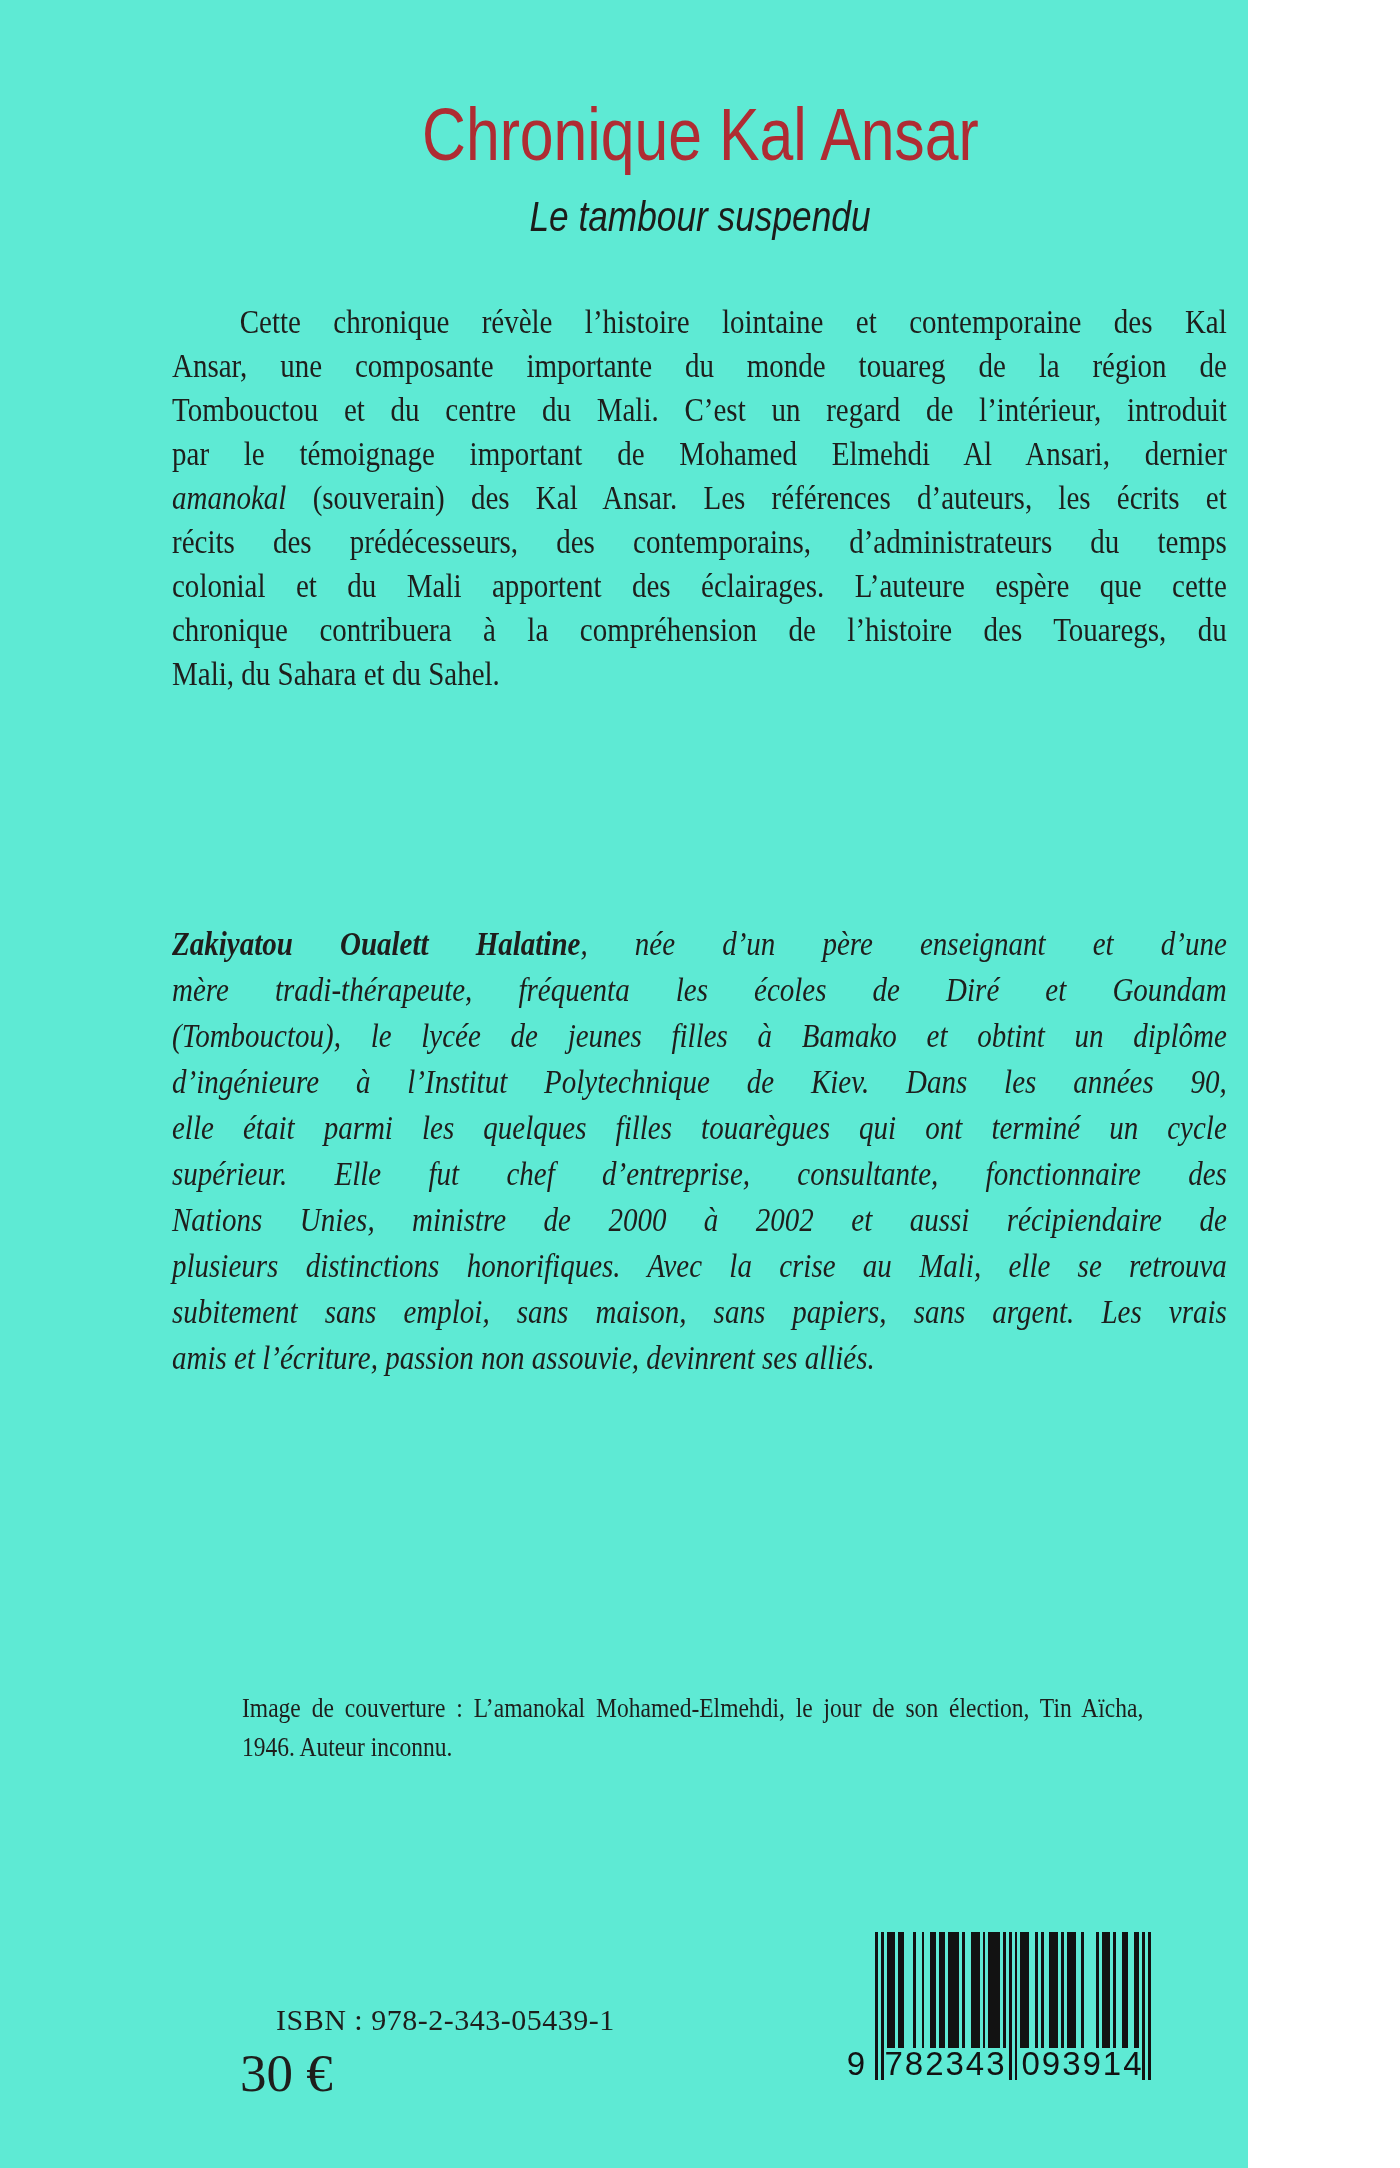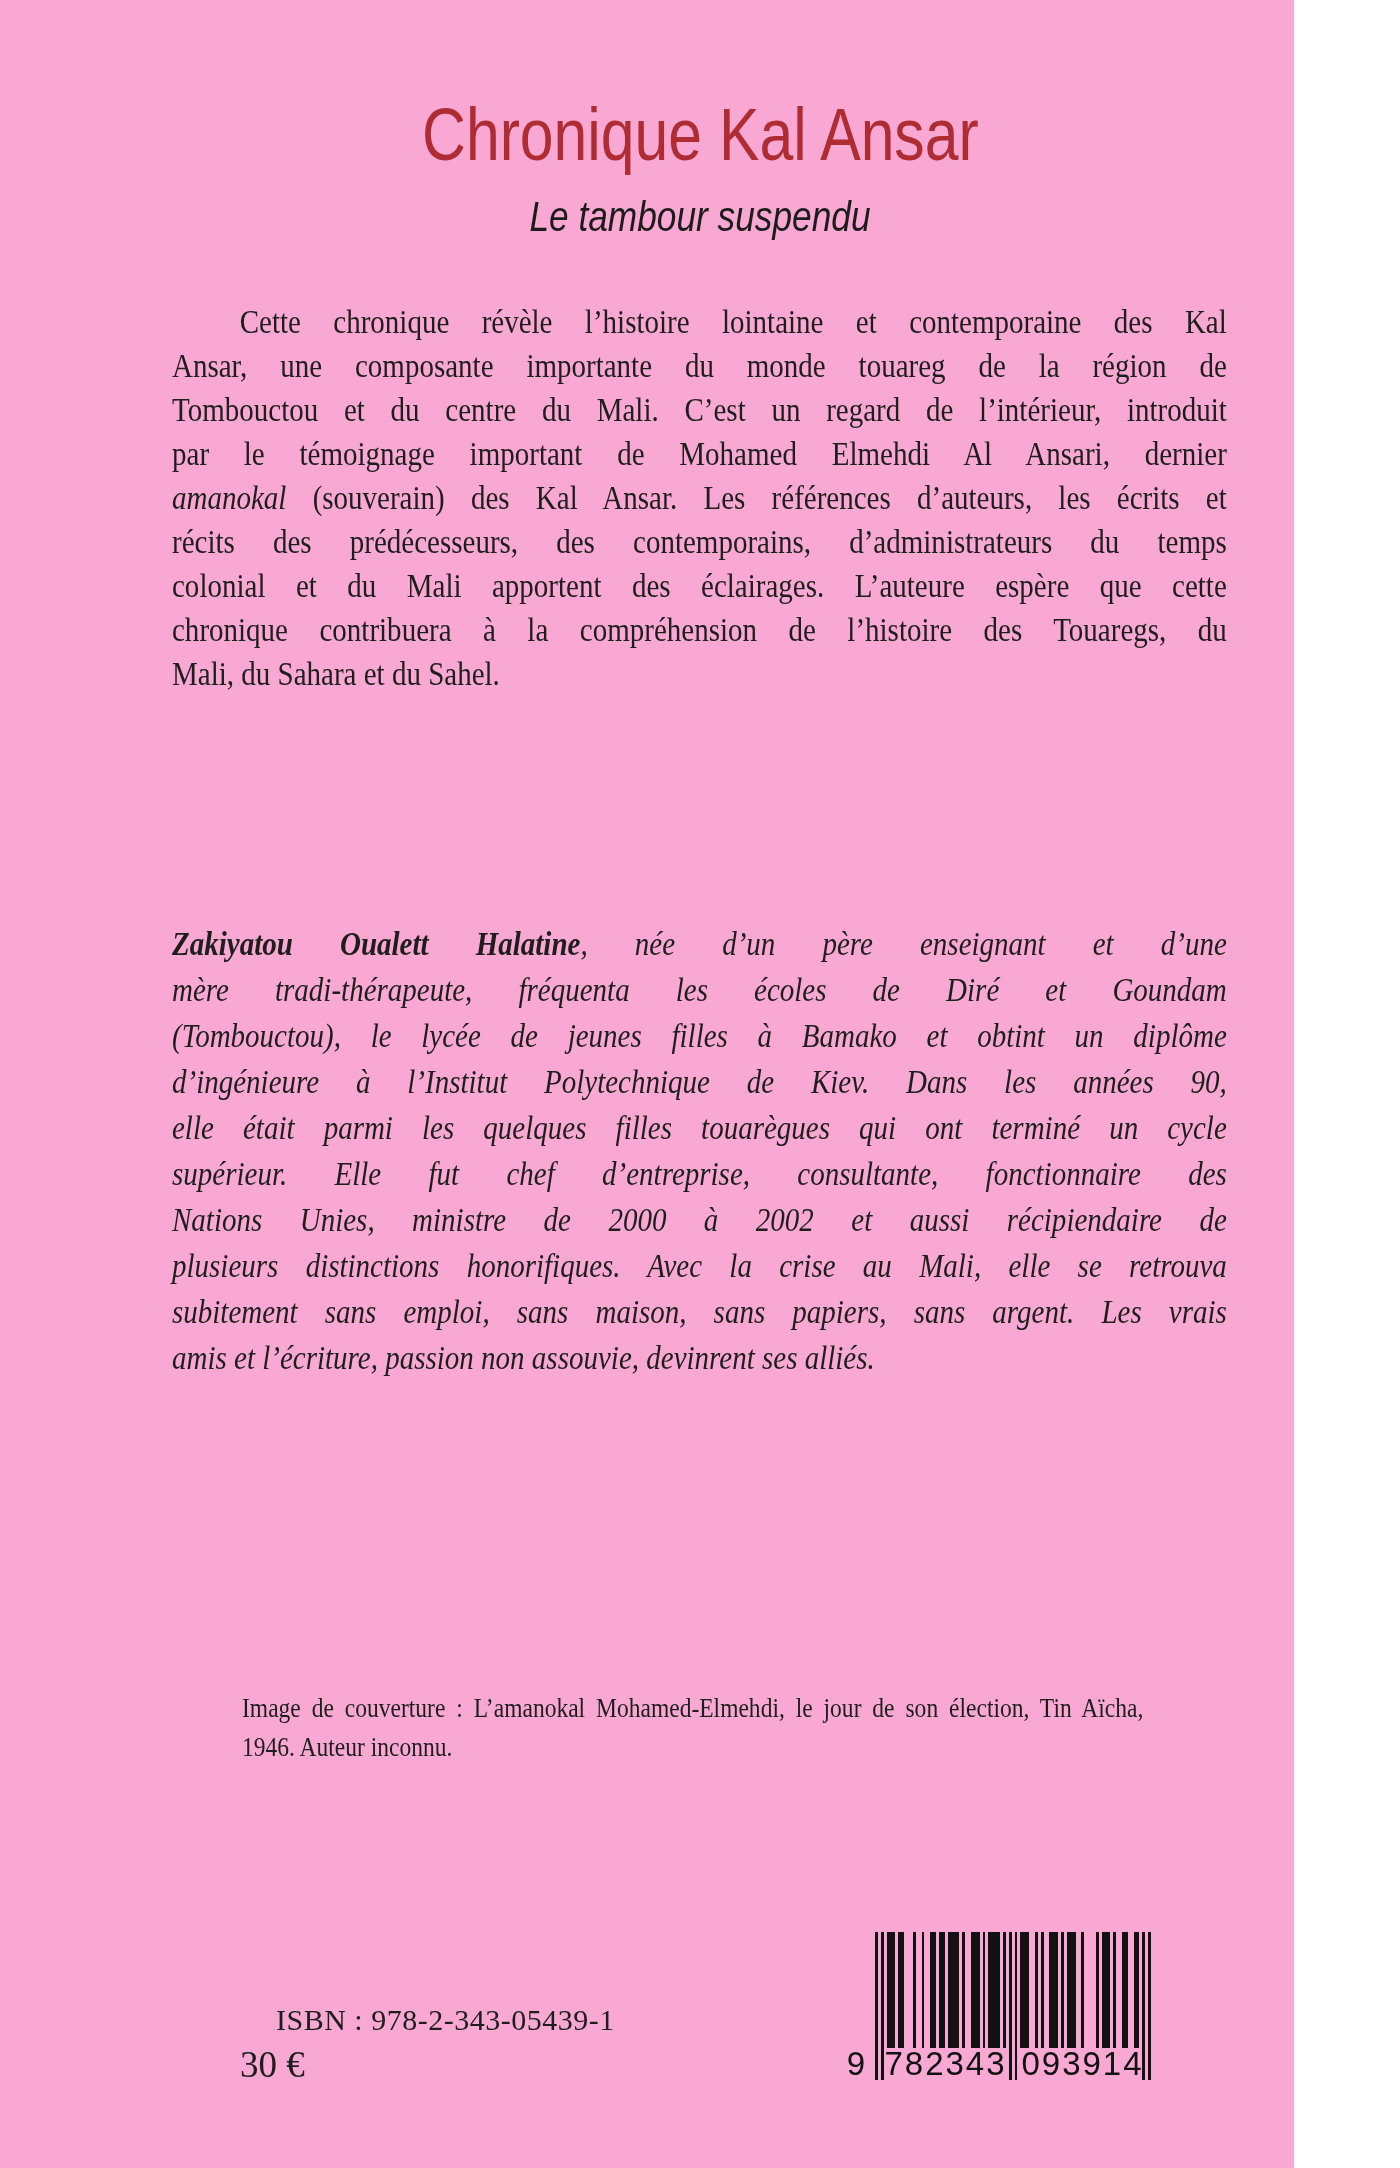--- a/index.html
+++ b/index.html
@@ -1,23 +1,22 @@
 <!DOCTYPE html>
 <html><head>
 <meta charset="utf-8">
 <style>
   html,body{margin:0;padding:0;background:#ffffff;}
   #page{
     position:relative;
     width:1248px;height:2168px;
-    background:#f9a8d4;
+    background:#5eead4;
     overflow:hidden;
     font-family:"Liberation Serif", serif;
     color:#1e1e1c;
-    padding-left:46px;
   }
   
   #title-wrap{position:absolute;top:94px;left:0;width:1400px;text-align:center;}
   #book-title{
     display:inline-block;
     font-family:"Liberation Sans", sans-serif;
     font-size:74px;font-weight:400;line-height:1.1;
     transform:scaleX(0.82);transform-origin:50% 50%;
     white-space:nowrap;
   }
@@ -57,21 +56,21 @@
     font-style:italic;
     transform:scaleX(0.879);
   }
   #cover-caption{
     left:242px;top:1688px;width:1073px;
     font-size:28px;line-height:39px;
     transform:scaleX(0.84);
   }
   
   #isbn{position:absolute;left:241px;top:2003px;font-size:30px;letter-spacing:0.5px;white-space:nowrap;margin-left:35px;}
-  #price{position:absolute;left:240px;top:2043px;font-size:37px;white-space:nowrap;}
+  #price{position:absolute;left:240px;top:2043px;font-size:53px;white-space:nowrap;}
   
   #barcode{position:absolute;left:875px;top:1932px;width:278px;height:152px;}
   #barcode-bars{position:absolute;left:0;top:0;display:flex;height:148px;align-items:flex-start;}
   #barcode-bars .m{width:2.92px;height:116px;}
   #barcode-bars .m.b{background:#121212;}
   #barcode-bars .m.tall{height:148px;}
   .bc-digit{
     position:absolute;top:112px;
     font-family:"Liberation Sans", sans-serif;
     font-size:33px;line-height:40px;color:#121212;

